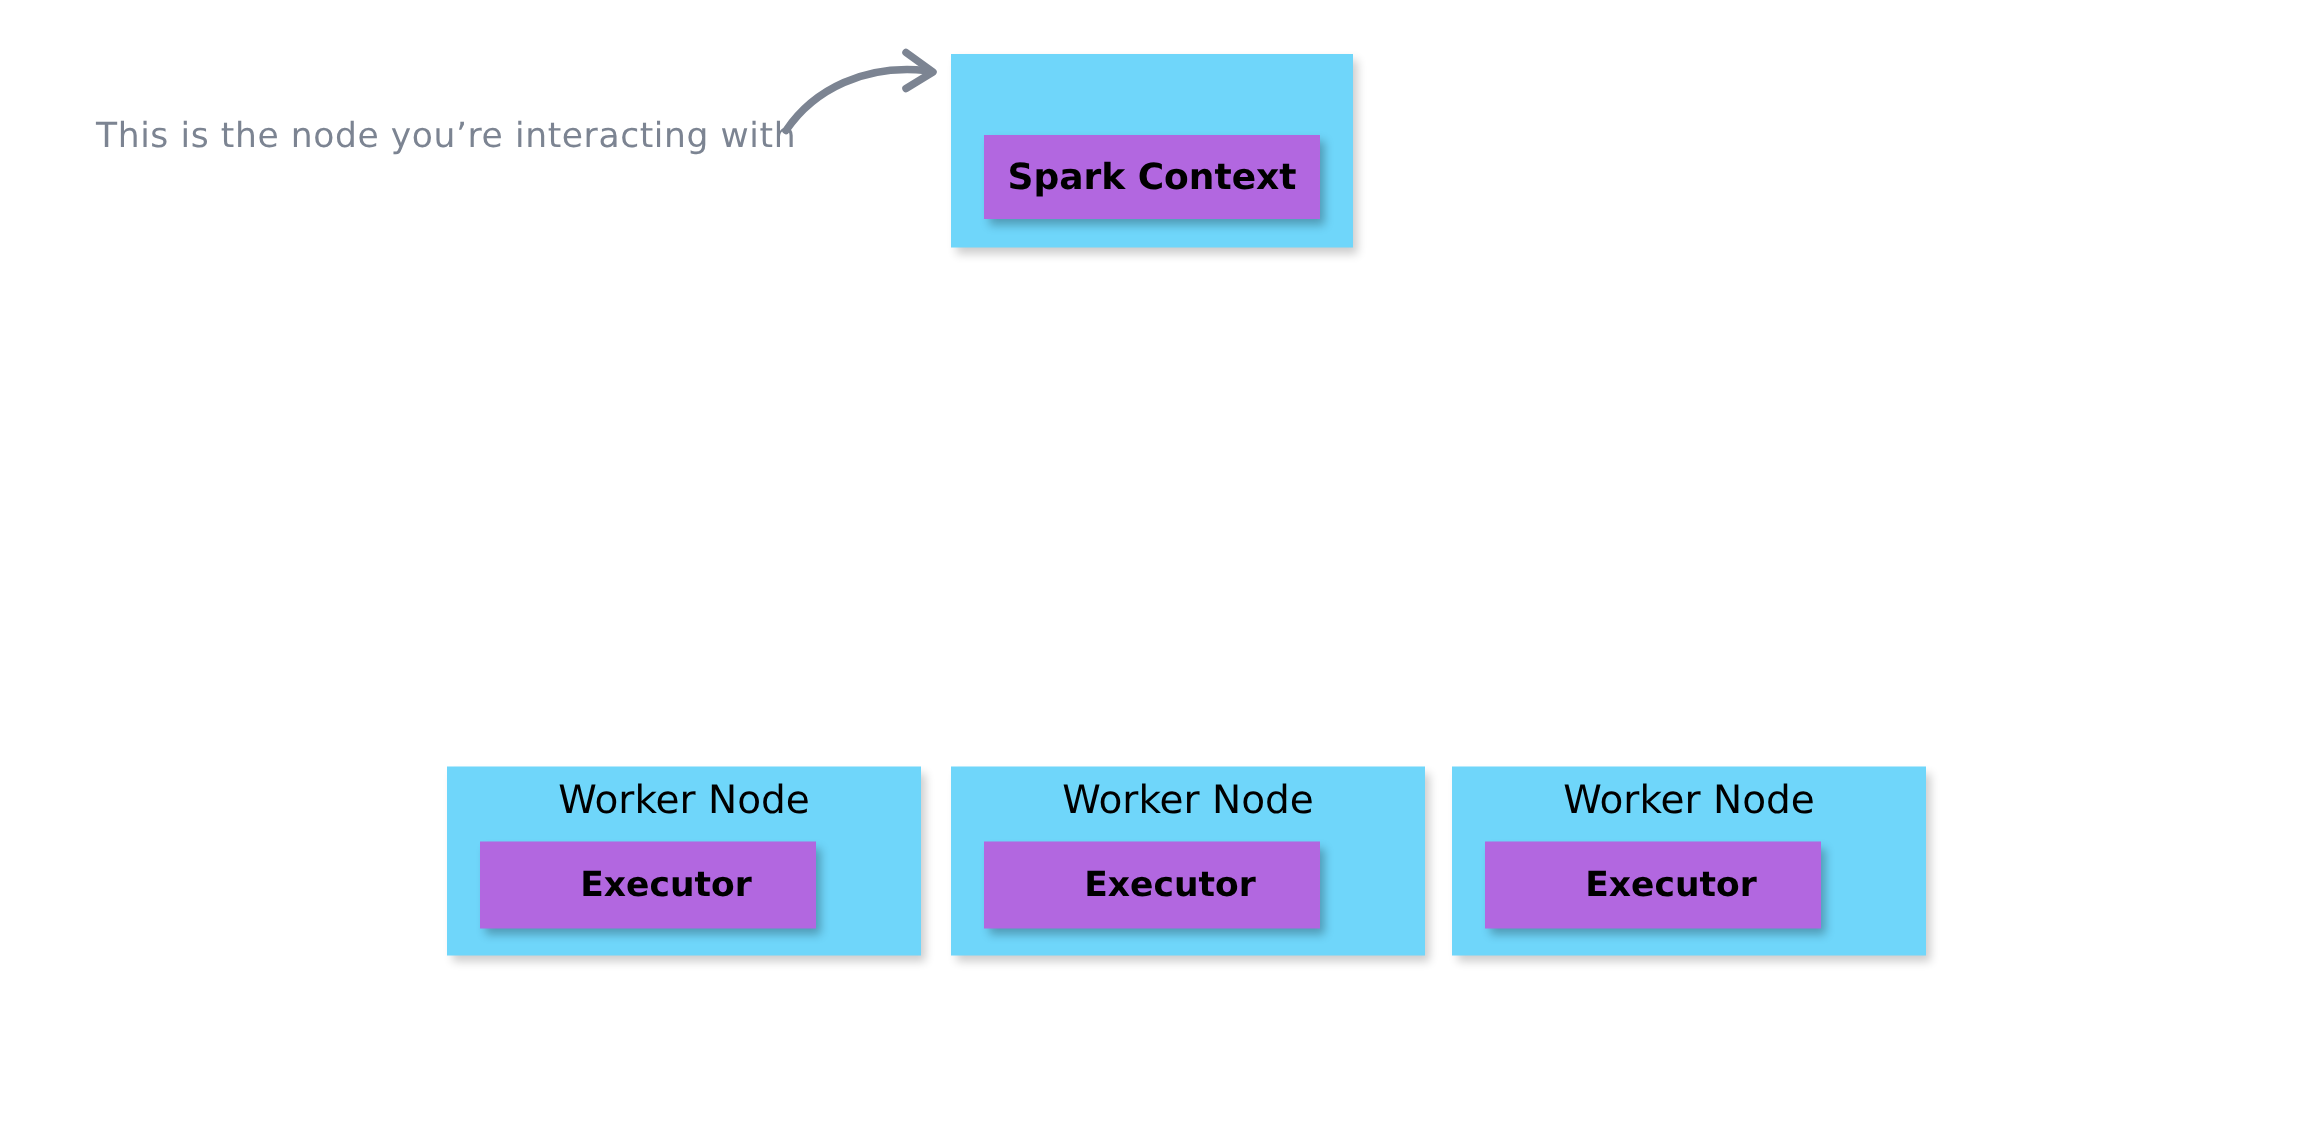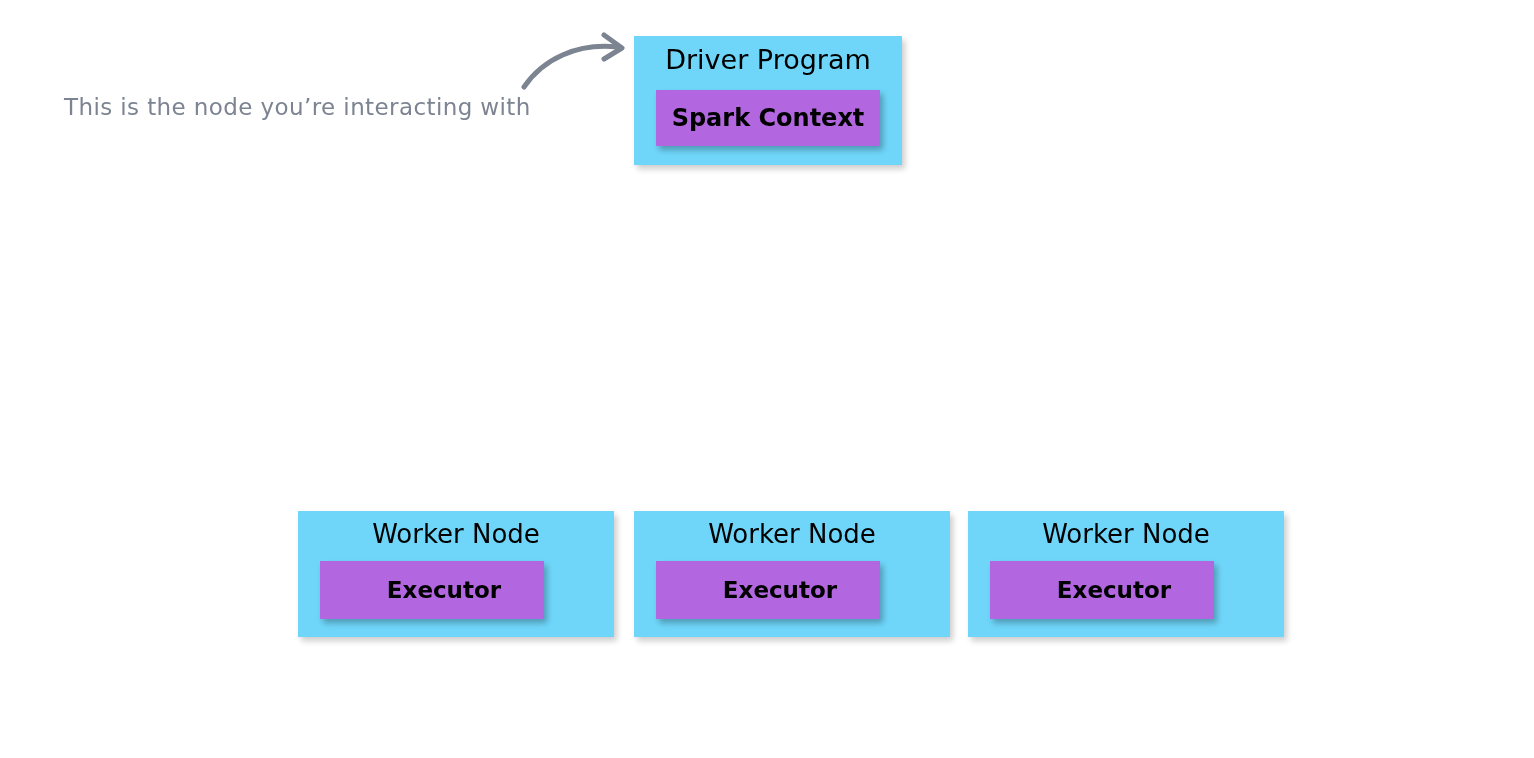--- a/index.html
+++ b/index.html
@@ -103,21 +103,21 @@
     font-size: 23px;
   }
   #worker-node-1 { left: 298px; }
   #worker-node-2 { left: 634px; }
   #worker-node-3 { left: 968px; }
 
   
   #annotation {
     position: absolute;
     left: 64px;
-    top: 92px;
+    top: 76px;
     width: 500px;
     color: #7C8492;
     font-family: "DejaVu Sans", sans-serif;
     font-size: 23px;
     line-height: 31px;
     letter-spacing: 0.4px;
     font-weight: 400;
   }
   #annotation .line {
     display: block;
@@ -142,21 +142,20 @@
   <div id="annotation">
     <span class="line">This is the node you’re interacting with</span>
   </div>
 
   <svg id="annotation-arrow" viewBox="0 0 140 80" width="140" height="80" fill="none" xmlns="http://www.w3.org/2000/svg">
     <path d="M19 62 C 38 34, 72 18, 112 22" stroke="#7C8492" stroke-width="5" stroke-linecap="round" fill="none"></path>
     <path d="M99 10 L 117 23 L 99 34" stroke="#7C8492" stroke-width="5" stroke-linecap="round" stroke-linejoin="round" fill="none"></path>
   </svg>
 
   <div class="node" id="driver-node">
-    <div class="node-title">Driver Program</div>
     <div class="inner-box" id="driver-inner">
       <span class="inner-label">Spark Context</span>
     </div>
   </div>
 
   <div class="node worker-node" id="worker-node-1">
     <div class="node-title">Worker Node</div>
     <div class="inner-box">
       <span class="inner-label">Executor</span>
     </div>

